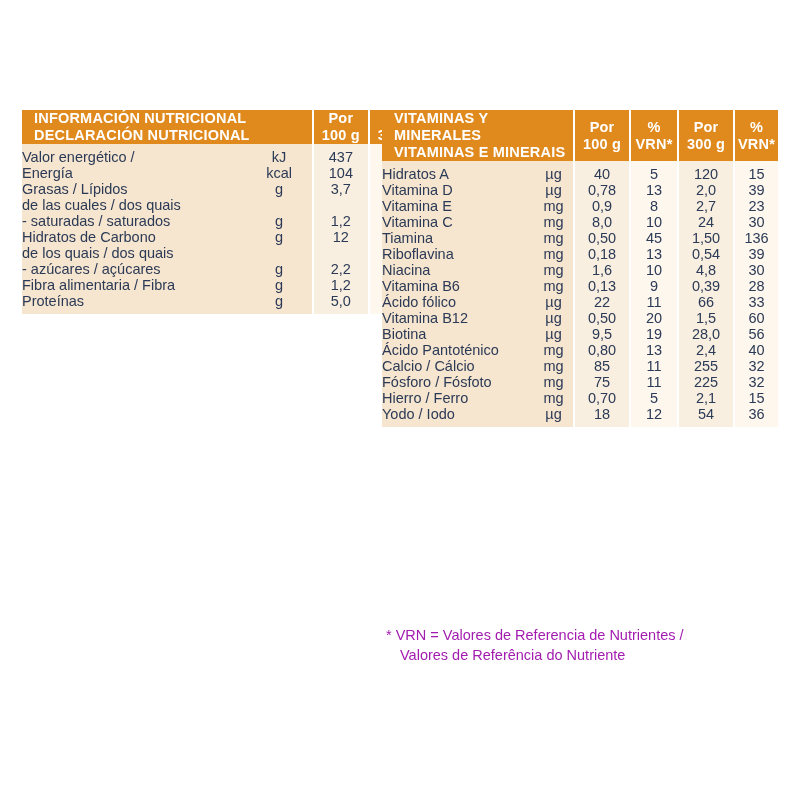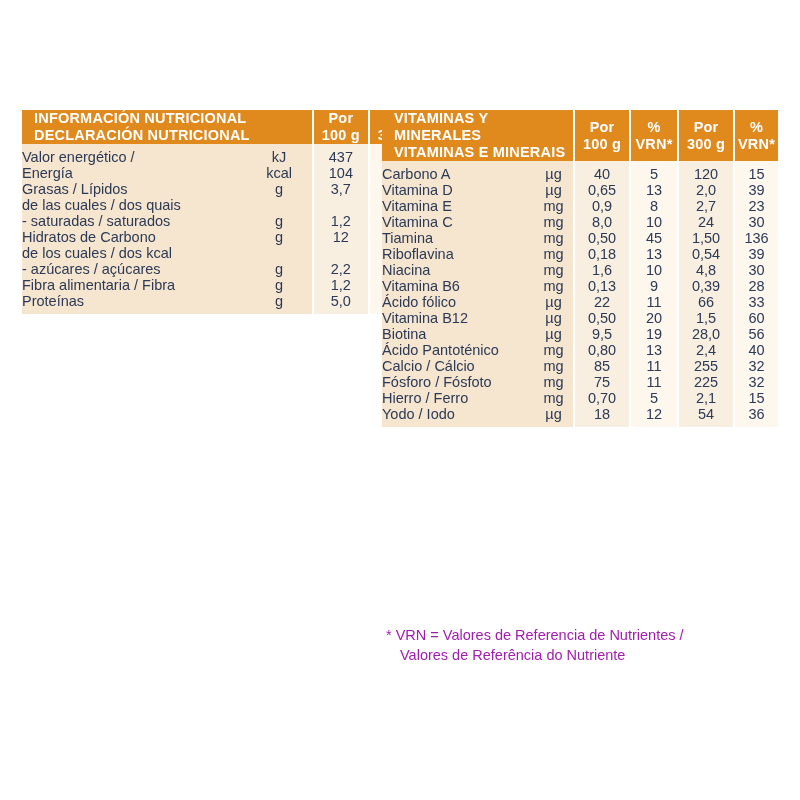--- a/index.html
+++ b/index.html
@@ -184,21 +184,21 @@
           <td class="cell-val">1,2</td>
           <td class="cell-val alt">3,6</td>
         </tr>
         <tr class="body-row">
           <td class="cell-label">Hidratos de Carbono</td>
           <td class="cell-unit">g</td>
           <td class="cell-val">12</td>
           <td class="cell-val alt">36</td>
         </tr>
         <tr class="body-row">
-          <td class="cell-label">de los cuales / dos kcal</td>
+          <td class="cell-label">de los quais / dos quais</td>
           <td class="cell-unit"></td>
           <td class="cell-val"></td>
           <td class="cell-val alt"></td>
         </tr>
         <tr class="body-row">
           <td class="cell-label"> - azúcares / açúcares</td>
           <td class="cell-unit">g</td>
           <td class="cell-val">2,2</td>
           <td class="cell-val alt">6,6</td>
         </tr>
@@ -262,31 +262,31 @@
         <tr class="spacer-row">
           <td class="cell-label"></td>
             <td class="cell-unit"></td>
           <td class="cell-val"></td>
             <td class="cell-val alt"></td>
           <td class="cell-val"></td>
             <td class="cell-val alt"></td>
         </tr>
 
         <tr class="body-row">
-          <td class="cell-label">Carbono A</td>
+          <td class="cell-label">Hidratos A</td>
           <td class="cell-unit">µg</td>
           <td class="cell-val">40</td>
           <td class="cell-val alt">5</td>
           <td class="cell-val">120</td>
           <td class="cell-val alt">15</td>
         </tr>
         <tr class="body-row">
           <td class="cell-label">Vitamina D</td>
           <td class="cell-unit">µg</td>
-          <td class="cell-val">0,65</td>
+          <td class="cell-val">0,78</td>
           <td class="cell-val alt">13</td>
           <td class="cell-val">2,0</td>
           <td class="cell-val alt">39</td>
         </tr>
         <tr class="body-row">
           <td class="cell-label">Vitamina E</td>
           <td class="cell-unit">mg</td>
           <td class="cell-val">0,9</td>
           <td class="cell-val alt">8</td>
           <td class="cell-val">2,7</td>

